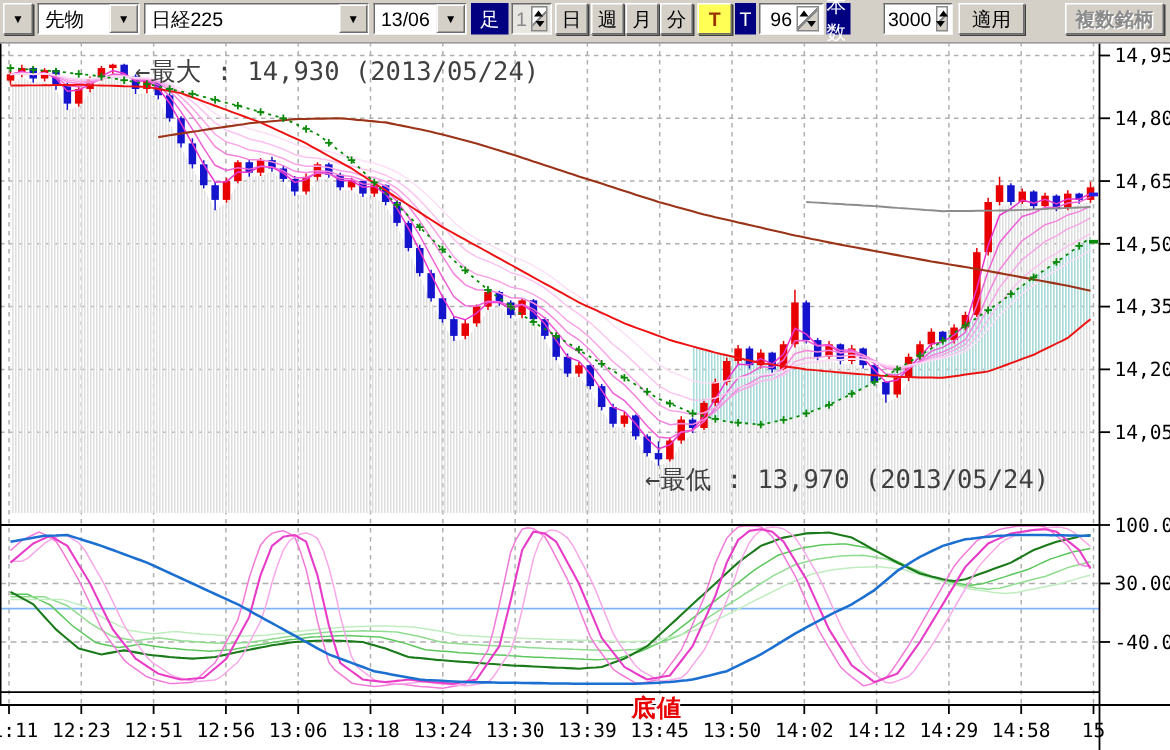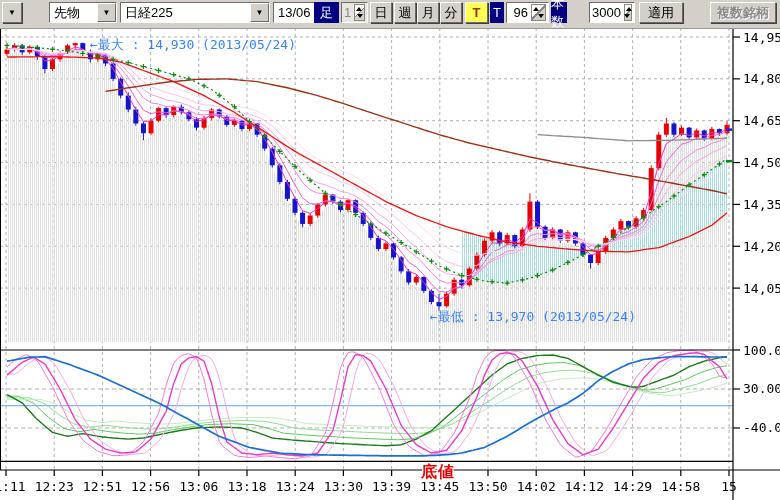--- a/index.html
+++ b/index.html
@@ -6,41 +6,41 @@
   body{width:780px;height:500px;overflow:hidden;background:#fff;position:relative;
        font-family:"Liberation Sans",sans-serif;}
   
   .toolbar{position:absolute;left:0;top:0;width:780px;height:28px;background:#d4d0c8;
            border-bottom:1px solid #9a9a9a;z-index:5;}
   .tb{position:absolute;top:2px;height:21px;box-sizing:border-box;font-size:13px;
       display:flex;align-items:center;}
   .btn3d{background:#d4d0c8;border:1px solid;border-color:#ffffff #6b6b6b #6b6b6b #ffffff;
          box-shadow:1px 1px 0 #404040;justify-content:center;cursor:default;}
   .combo{background:#fff;border:1px solid;border-color:#6b6b6b #ffffff #ffffff #6b6b6b;
-         padding-left:4px;margin-left:24px;}
+         padding-left:4px;}
   .combo .dd{margin-left:auto;width:17px;height:17px;background:#d4d0c8;border:1px solid;
          border-color:#ffffff #6b6b6b #6b6b6b #ffffff;display:flex;align-items:center;
          justify-content:center;font-size:8px;color:#000;}
   .navy{background:#000080;color:#fff;justify-content:center;}
   .yellow{background:#ffff55;color:#993300;font-weight:bold;}
   .spinbox{background:#fff;border:1px solid;border-color:#6b6b6b #ffffff #ffffff #6b6b6b;
          padding:0 2px;justify-content:flex-end;}
   .spinbox.dis{background:#e8e6e1;color:#8a8a8a;}
   .spin{width:13px;height:15px;margin-left:3px;position:relative;background:
         linear-gradient(135deg,#fff 46%,#888 46%,#888 54%,#d4d0c8 54%);
         border:1px solid #888;}
   .spin:before{content:"";position:absolute;left:1px;top:1px;border:3px solid transparent;
         border-bottom:4px solid #000;transform:translateY(-2px);}
   .spin:after{content:"";position:absolute;right:1px;bottom:1px;border:3px solid transparent;
         border-top:4px solid #000;transform:translateY(2px);}
   .disabledbtn{color:#8a8a8a;text-shadow:1px 1px 0 #fff;}
   
   #chart-svg{position:absolute;left:0;top:0;}
   .anno{position:absolute;font-family:"DejaVu Sans Mono","Liberation Mono",monospace;
-        font-size:13px;color:#3b82f6;white-space:nowrap;z-index:4;}
+        font-size:17px;color:#404040;white-space:nowrap;z-index:4;}
   .bottom-label{position:absolute;font-family:"DejaVu Sans Mono","Liberation Mono",monospace;
         font-size:16px;font-weight:bold;color:#e80000;z-index:6;letter-spacing:1px;
         text-shadow:-1px -1px 0 #fff,1px -1px 0 #fff,-1px 1px 0 #fff,1px 1px 0 #fff,0 1px 0 #fff,0 -1px 0 #fff;}
 </style>
 </head>
 <body>
 
 <div class="toolbar">
   <div class="tb btn3d" style="left:2px;width:20px;font-size:8px;">
       <span>▼</span>

